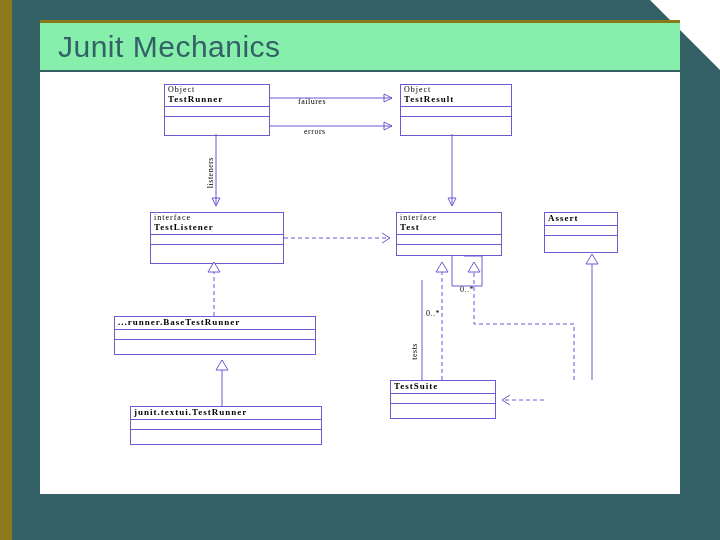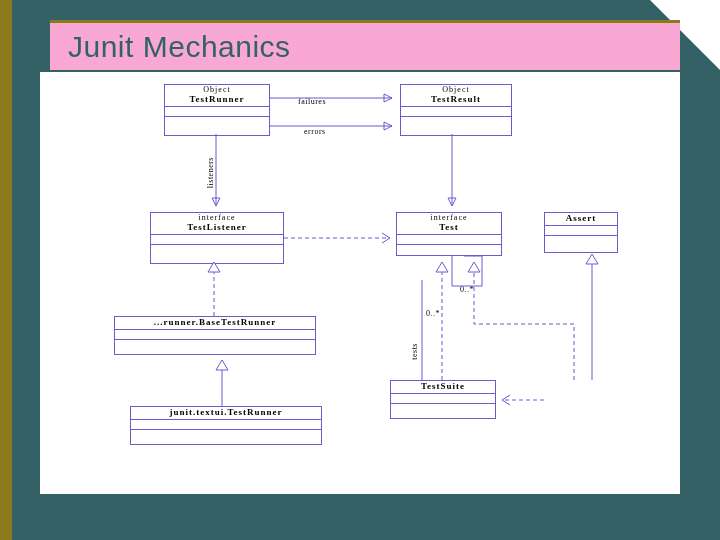--- a/index.html
+++ b/index.html
@@ -1,26 +1,26 @@
 <!DOCTYPE html>
 <html><head>
 <meta charset="utf-8">
 <style>
   * { box-sizing: border-box; margin: 0; padding: 0; }
   body { width: 720px; height: 540px; background: #336166; font-family: Verdana, sans-serif; position: relative; overflow: hidden; }
   .accent-bar { position: absolute; left: 0; top: 0; width: 12px; height: 540px; background: #8a7a1a; }
   .corner-cut { position: absolute; right: 0; top: 0; width: 0; height: 0; border-top: 70px solid #fff; border-left: 70px solid transparent; }
   .corner-cut2 { position: absolute; right: 0; top: 0; width: 0; height: 0; border-top: 70px solid #336166; border-left: 70px solid transparent; opacity: .3; transform: translate(-5px,5px); }
   .page { position: absolute; left: 40px; top: 20px; right: 40px; bottom: 20px; }
-  .title { color: #336166; background: #f9a8d4; padding: 10px 18px 6px; font-size: 30px; font-weight: 400; letter-spacing: .5px; position: relative; margin-left: 10px; }
+  .title { color: #336166; background: #86efac; padding: 10px 18px 6px; font-size: 30px; font-weight: 400; letter-spacing: .5px; position: relative; }
   .title::before { content: ""; position: absolute; left: 0; right: 0; top: 0; height: 3px; background: #8a7a1a; }
   .diagram-wrap { background: #fff; padding: 8px 14px 14px; margin-top: 2px; }
   .diagram { position: relative; width: 100%; height: 400px; font-family: "Times New Roman", serif; font-size: 9px; color: #000; }
   .uml { position: absolute; border: 1px solid #6b5bd1; background: #fff; }
-  .uml .hdr { border-bottom: 1px solid #6b5bd1; text-align: center; padding: 1px 3px; line-height: 1.1; }
+  .uml .hdr { border-bottom: 1px solid #6b5bd1; padding: 1px 3px; line-height: 1.1; }
   .uml .hdr .stereo { font-size: 8px; letter-spacing: 1px; }
   .uml .hdr .name { font-weight: bold; letter-spacing: 1px; }
   .uml .cmp { height: 10px; border-bottom: 1px solid #6b5bd1; }
   .uml .cmp:last-child { border-bottom: none; }
   .assoc-label { position: absolute; font-size: 8px; letter-spacing: .5px; margin-top: 7px; }
   .vlabel { writing-mode: vertical-rl; transform: rotate(180deg); }
   svg.lines { position: absolute; left:0; top:0; width:100%; height:100%; pointer-events:none; }
   svg .solid { stroke:#6b5bd1; stroke-width:1; fill:none; }
   svg .dashed { stroke:#6b5bd1; stroke-width:1; fill:none; stroke-dasharray:4 3; }
   svg .head { fill:#fff; stroke:#6b5bd1; stroke-width:1; }

